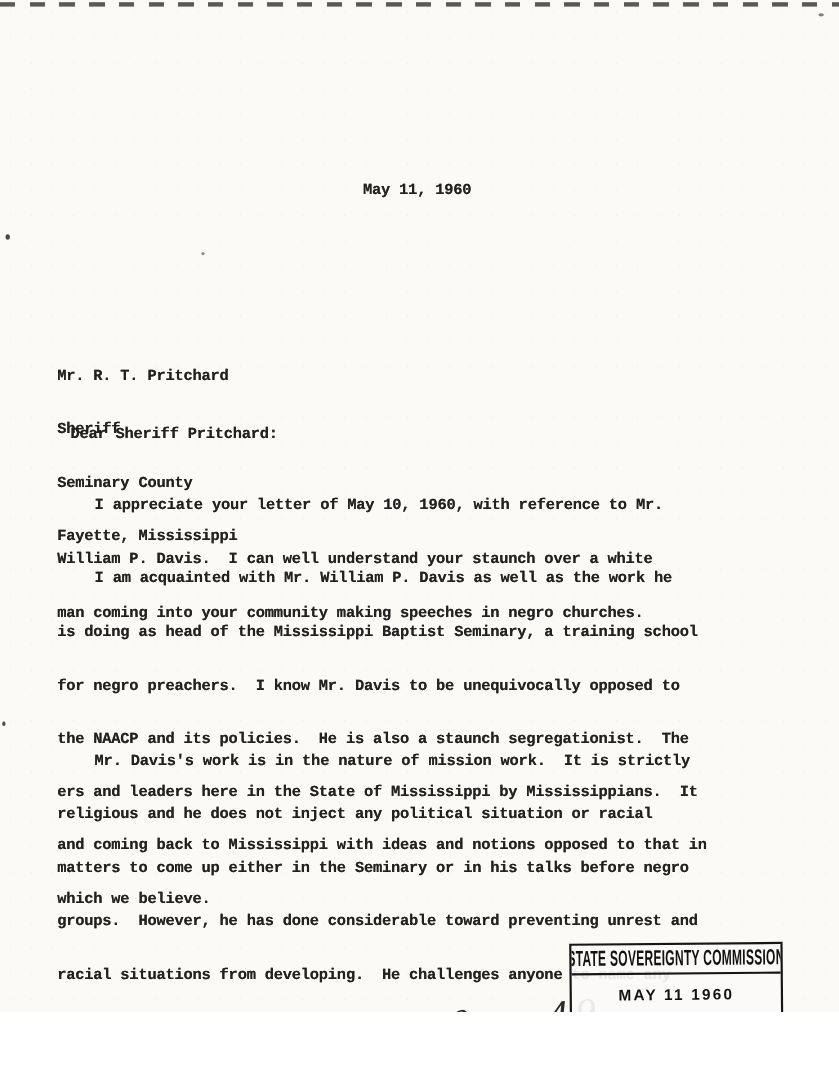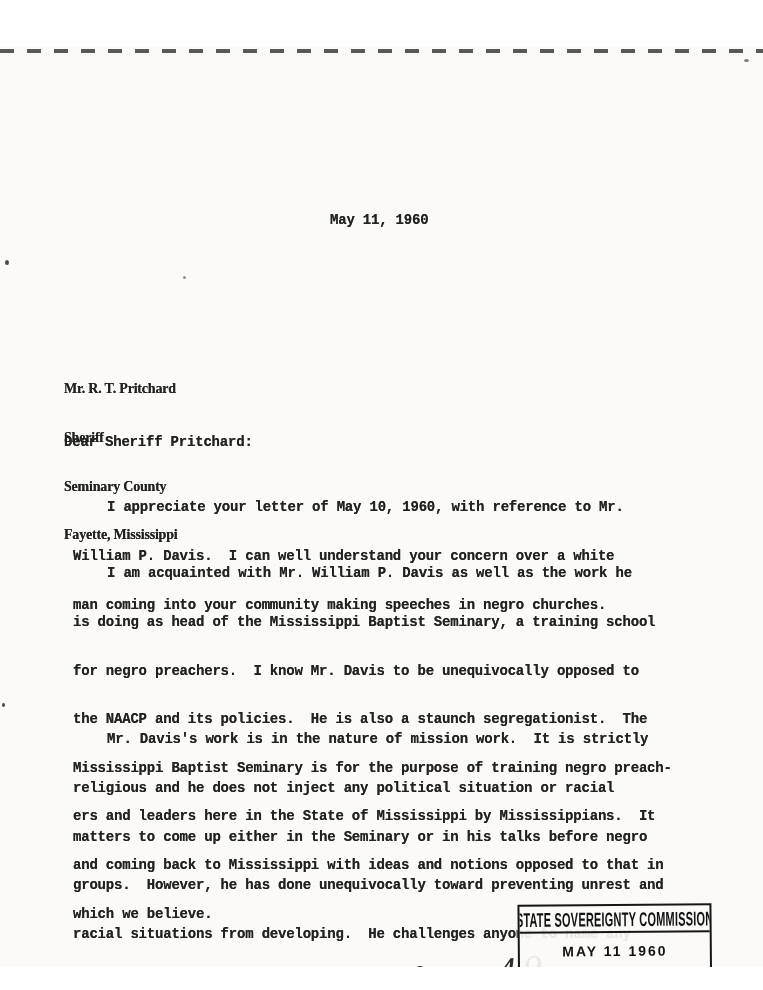--- a/index.html
+++ b/index.html
@@ -9,21 +9,20 @@
   .page {
     position: relative;
     width: 763px;
     height: 920px;
     background-color: #fbfaf7;
     background-image: radial-gradient(rgba(120,120,120,0.07) 0.6px, transparent 0.7px);
     background-size: 19px 23px;
     font-family: "Liberation Mono", monospace;
     color: #1f1f1f;
     overflow: hidden;
-    margin-top: 47px;
   }
 
   
   .scan-top-edge {
     position: absolute; top: 2px; left: 0; width: 763px; height: 4px;
     background-image: repeating-linear-gradient(90deg, #3c3c3c 0 14px, transparent 14px 27px);
     opacity: 0.85;
   }
   .speck { position: absolute; background: #4a4a4a; border-radius: 50%; }
   .speck.s1 { left: 5px;  top: 213px; width: 4px; height: 5px; }
@@ -35,23 +34,23 @@
   .typed {
     font-size: 14px;
     line-height: 16.2px;
     font-weight: bold;
     white-space: pre;
     letter-spacing: -0.2px;
     color: #222;
     text-shadow: 0 0 0.6px rgba(25,25,25,0.75);
   }
   .date-line   { position: absolute; left: 330px; top: 165px; }
-  .recipient   { position: absolute; left: 64px;  top: 302px; font-family: Liberation Serif, serif; }
+  .recipient   { position: absolute; left: 52px;  top: 302px; }
   .salutation  { position: absolute; left: 64px;  top: 387px; text-align: right; }
-  .para        { position: absolute; left: 73px; }
+  .para        { position: absolute; left: 52px; }
   .para.p1 { top: 420px; }
   .para.p2 { top: 486px; }
   .para.p3 { top: 652px; }
   .line.indent { padding-left: 34px; }
 
   
   .docket {
     position: absolute; left: 318px; top: 912px;
     font-family: "DejaVu Serif", serif;
     font-style: italic;
@@ -131,40 +130,39 @@
     <div class="line">Mr. R. T. Pritchard</div>
     <div class="line">Sheriff</div>
     <div class="line">Seminary County</div>
     <div class="line">Fayette, Mississippi</div>
   </div>
 
   <div class="typed salutation">Dear Sheriff Pritchard:</div>
 
   <div class="typed para p1">
     <div class="line indent">I appreciate your letter of May 10, 1960, with reference to Mr.</div>
-    <div class="line">William P. Davis.  I can well understand your concern over a white</div>
+    <div class="line">William P. Davis.  I can well understand your staunch over a white</div>
     <div class="line">man coming into your community making speeches in negro churches.</div>
   </div>
 
   <div class="typed para p2">
     <div class="line indent">I am acquainted with Mr. William P. Davis as well as the work he</div>
     <div class="line">is doing as head of the Mississippi Baptist Seminary, a training school</div>
     <div class="line">for negro preachers.  I know Mr. Davis to be unequivocally opposed to</div>
     <div class="line">the NAACP and its policies.  He is also a staunch segregationist.  The</div>
-    <div class="line">Mississippi Baptist Seminary is for the purpose of training negro preach-</div>
     <div class="line">ers and leaders here in the State of Mississippi by Mississippians.  It</div>
     <div class="line">and coming back to Mississippi with ideas and notions opposed to that in</div>
     <div class="line">which we believe.</div>
   </div>
 
   <div class="typed para p3">
     <div class="line indent">Mr. Davis's work is in the nature of mission work.  It is strictly</div>
     <div class="line">religious and he does not inject any political situation or racial</div>
     <div class="line">matters to come up either in the Seminary or in his talks before negro</div>
-    <div class="line">groups.  However, he has done unequivocally toward preventing unrest and</div>
+    <div class="line">groups.  However, he has done considerable toward preventing unrest and</div>
     <div class="line">racial situations from developing.  He challenges anyone to name any</div>
     <div class="line">negro Baptist preacher or leader who is agitating for integration in</div>
     <div class="line">Mississippi.  He does not speak before integrated groups and his main</div>
     
     
     
     
     
   </div>
 

